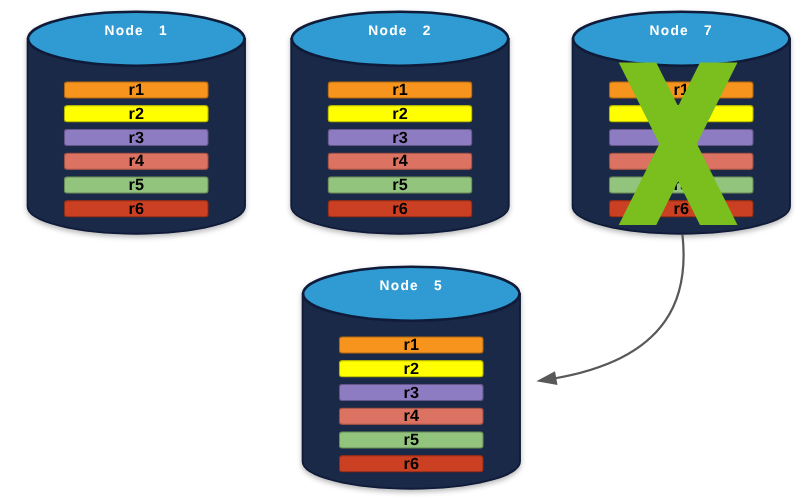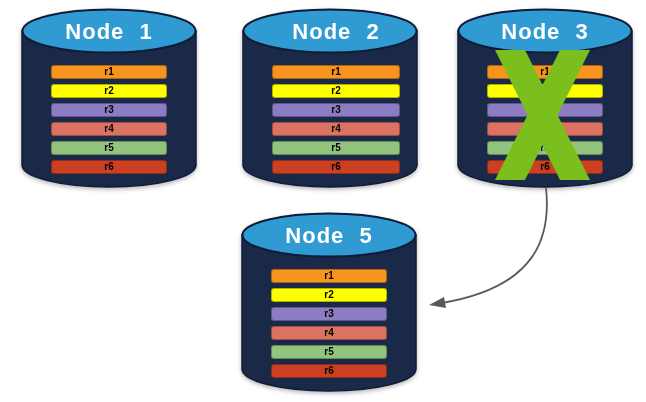--- a/index.html
+++ b/index.html
@@ -21,40 +21,40 @@
     left: 0; top: 0;
     width: 176px; height: 180px;
     filter: drop-shadow(0 2px 2px rgba(0,0,0,0.28));
   }
   .node-label {
     position: absolute;
     top: 11px;
     left: 0;
     width: 100%;
     text-align: center;
-    font-size: 22px;
+    font-size: 11px;
     font-weight: bold;
     letter-spacing: 1px;
     word-spacing: 8px;
     color: #ffffff;
   }
   .rows {
     position: absolute;
     left: 30px;
     right: 30px;
     top: 57px;
   }
   .row {
     height: 14px;
     margin-bottom: 5px;
     border-radius: 3px;
     border: 1px solid rgba(0,0,0,0.30);
     box-sizing: border-box;
     text-align: center;
-    font-size: 10px;
+    font-size: 13px;
     font-weight: bold;
     line-height: 12px;
     color: #000000;
   }
   .overlay {
     position: absolute;
     left: 0; top: 0;
     width: 646px; height: 402px;
     pointer-events: none;
   }
@@ -73,42 +73,42 @@
     <div class="rows">
       <div class="row" style="background-color: rgb(247, 148, 29);">r1</div>
       <div class="row" style="background-color: rgb(255, 255, 0);">r2</div>
       <div class="row" style="background-color: rgb(142, 124, 195);">r3</div>
       <div class="row" style="background-color: rgb(220, 114, 98);">r4</div>
       <div class="row" style="background-color: rgb(147, 196, 125);">r5</div>
       <div class="row" style="background-color: rgb(203, 63, 34);">r6</div>
     </div>
   </div>
 
-  <div class="node" style="left:242px;top:8px;padding-left:12px;">
+  <div class="node" style="left:232px;top:8px;">
     <svg class="cyl" viewBox="0 0 176 180">
       <path stroke-width="1.5" d="M1,23 L1,157 A87,22 0 0 0 175,157 L175,23 Z" fill="#1B2949" stroke="#0F1B38"></path>
       <ellipse stroke-width="2" cx="88" cy="23" rx="86.5" ry="21.5" fill="#2F9BD2" stroke="#0F1B38"></ellipse>
     </svg>
     <div class="node-label">Node 2</div>
     <div class="rows">
       <div class="row" style="background-color: rgb(247, 148, 29);">r1</div>
       <div class="row" style="background-color: rgb(255, 255, 0);">r2</div>
       <div class="row" style="background-color: rgb(142, 124, 195);">r3</div>
       <div class="row" style="background-color: rgb(220, 114, 98);">r4</div>
       <div class="row" style="background-color: rgb(147, 196, 125);">r5</div>
       <div class="row" style="background-color: rgb(203, 63, 34);">r6</div>
     </div>
   </div>
 
   <div class="node" style="left:457px;top:8px;">
     <svg class="cyl" viewBox="0 0 176 180">
       <path stroke-width="1.5" d="M1,23 L1,157 A87,22 0 0 0 175,157 L175,23 Z" fill="#1B2949" stroke="#0F1B38"></path>
       <ellipse stroke-width="2" cx="88" cy="23" rx="86.5" ry="21.5" fill="#2F9BD2" stroke="#0F1B38"></ellipse>
     </svg>
-    <div class="node-label">Node 3</div>
+    <div class="node-label">Node 7</div>
     <div class="rows">
       <div class="row" style="background-color: rgb(247, 148, 29);">r1</div>
       <div class="row" style="background-color: rgb(255, 255, 0);">r2</div>
       <div class="row" style="background-color: rgb(142, 124, 195);">r3</div>
       <div class="row" style="background-color: rgb(220, 114, 98);">r4</div>
       <div class="row" style="background-color: rgb(147, 196, 125);">r5</div>
       <div class="row" style="background-color: rgb(203, 63, 34);">r6</div>
     </div>
   </div>
 

